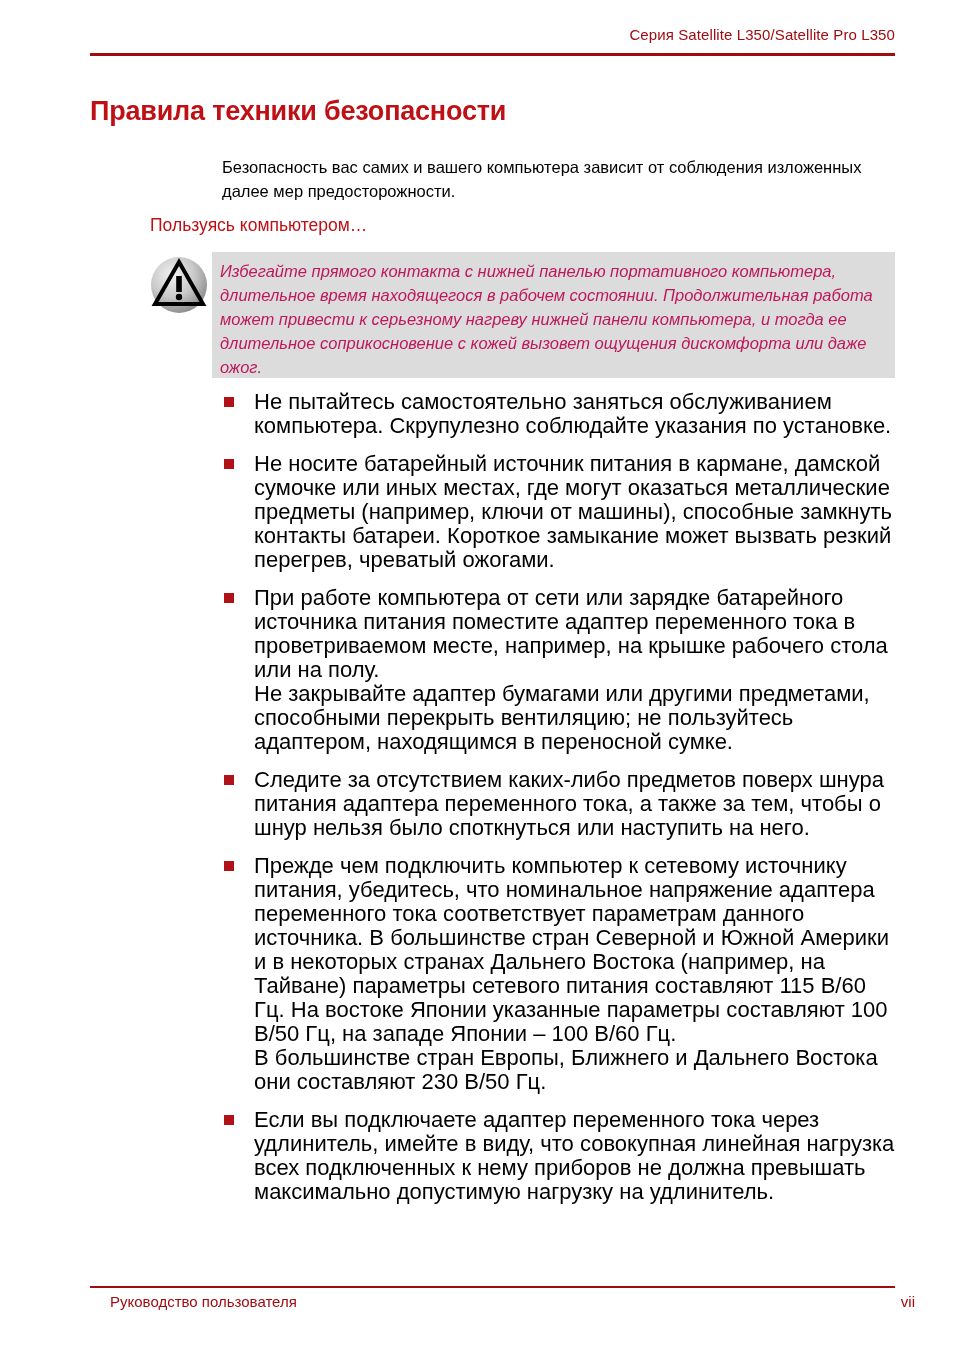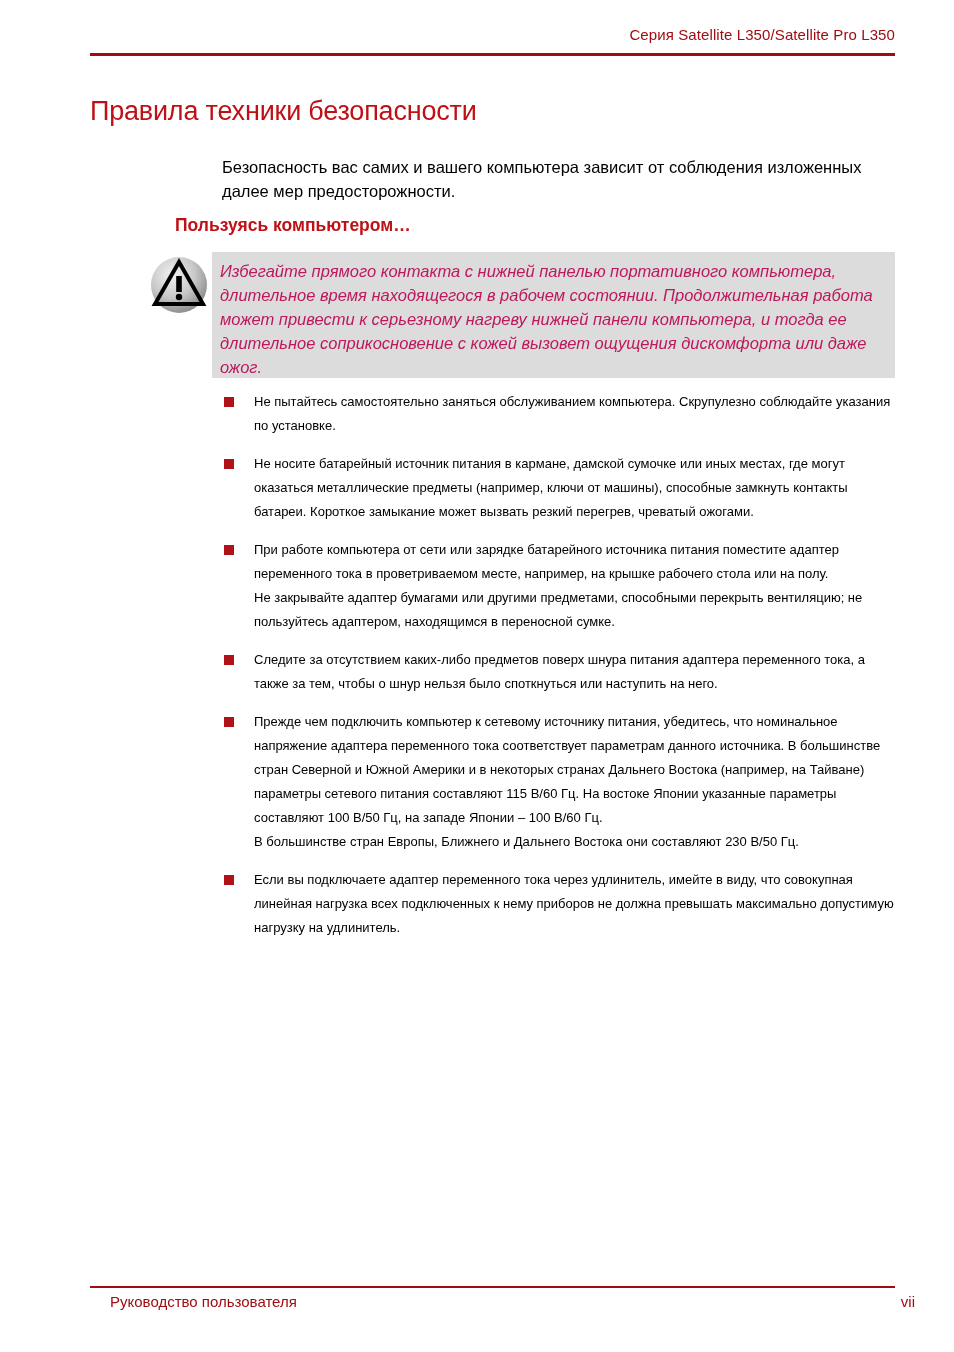--- a/index.html
+++ b/index.html
@@ -43,44 +43,43 @@
     height: 3px;
     background: #A00C12;
   }
 
   
   .doc-title {
     position: absolute;
     left: 90px;
     top: 78px;
     font-size: 27px;
-    font-weight: normal;
+    font-weight: bold;
     color: #BE1015;
     letter-spacing: -0.2px;
   }
 
   
   .intro {
     position: absolute;
     left: 222px;
     top: 138px;
     width: 675px;
     font-size: 16.5px;
     line-height: 24px;
   }
 
   
   .sub-heading {
     position: absolute;
     left: 150px;
     top: 200px;
     font-size: 17.5px;
-    font-weight: bold;
+    font-weight: normal;
     color: #BE1015;
-    margin-left: 25px;
   }
 
   
   .warning-block {
     position: absolute;
     left: 146px;
     top: 252px;
     width: 749px;
     height: 126px;
   }
@@ -114,21 +113,21 @@
   .bullet-list {
     position: absolute;
     left: 224px;
     top: 390px;
     width: 672px;
   }
   .bullet-item {
     position: relative;
     padding-left: 30px;
     margin-bottom: 14px;
-    font-size: 13px;
+    font-size: 22px;
     line-height: 24px;
   }
   .bullet-item:last-child { margin-bottom: 8px; }
   .bullet-marker {
     position: absolute;
     left: 0;
     top: 7px;
     width: 10px;
     height: 10px;
     background: #B01218;

